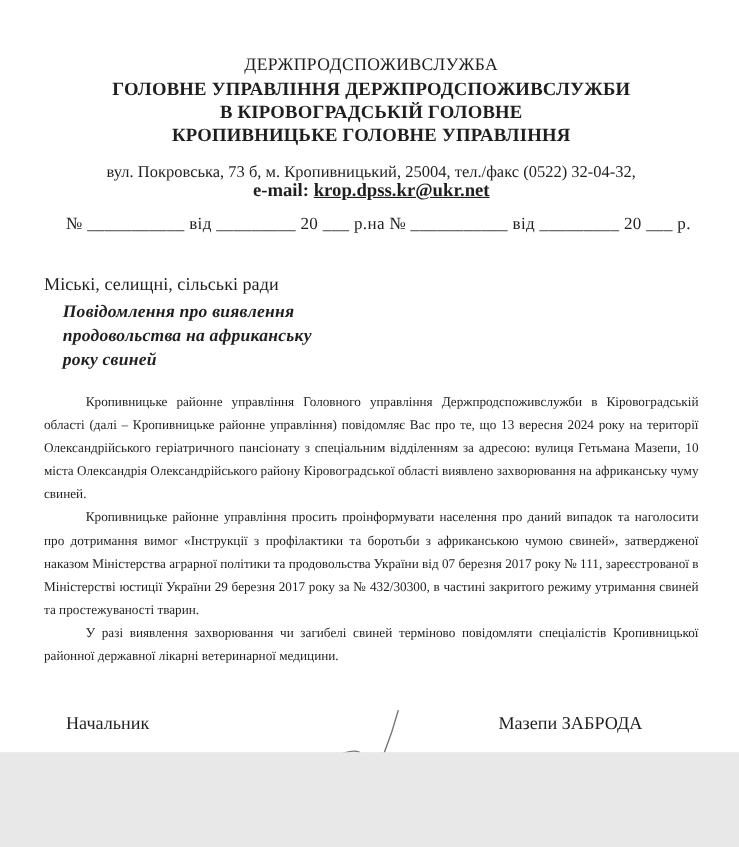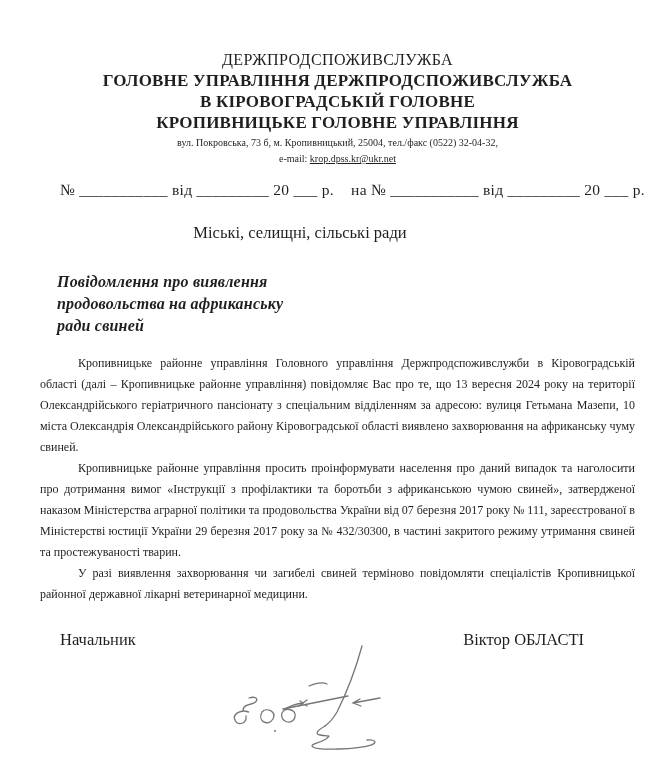--- a/index.html
+++ b/index.html
@@ -1,113 +1,113 @@
 <!DOCTYPE html>
 <html><head>
 <meta charset="utf-8">
 <style>
   html,body{margin:0;padding:0;background:#e8e8e8;}
   .page{
     position:relative;
-    width:672px;height:770px;
+    width:672px;height:684px;
     margin:0 auto;
     background:#ffffff;
     box-sizing:border-box;
     padding:49px 37px 0 40px;
     font-family:"Liberation Serif","DejaVu Serif",serif;
     color:#1f1f1f;
     overflow:hidden;
   }
   
   .letterhead{text-align:center;}
   .org1{font-size:16px;line-height:21px;font-weight:400;letter-spacing:0.4px;}
   .org-bold{font-size:17px;line-height:21px;font-weight:700;letter-spacing:0.2px;}
-  .addr{font-size:10px;line-height:16px;margin-top:2px;}
-  .email-line{font-size:10px;line-height:16px;}
+  .addr{font-size:15px;line-height:16px;margin-top:16px;}
+  .email-line{font-size:17px;line-height:16px;font-weight:bold;}
   .email-link{text-decoration:underline;color:#1f1f1f;cursor:pointer;}
   
   .ref-line{
     display:flex;justify-content:space-between;
     margin-top:13px;
     padding:0 14px 0 20px;
     font-size:15.5px;line-height:20px;
-    white-space:nowrap;letter-spacing:0.3px;gap:17px;
+    white-space:nowrap;letter-spacing:0.3px;
   }
   
   .recipient{
-    text-align:center;
+    text-align:left;
     padding-right:75px;
-    margin-top:22px;
+    margin-top:34px;
     font-size:16.5px;line-height:21px;
   }
   
   .subject{
-    margin-top:28px;
+    margin-top:4px;
     margin-left:17px;
     font-size:16px;line-height:22px;
     font-weight:700;font-style:italic;
     letter-spacing:0.2px;
   }
   
   .body-text{margin-top:16px;}
   .body-text p{
     margin:0;
     font-size:12px;line-height:21px;
     text-align:justify;
     text-indent:38px;
   }
   
   .sig-row{
     display:flex;justify-content:space-between;align-items:baseline;
-    margin-top:24px;
+    margin-top:40px;
     margin-left:20px;margin-right:51px;
     font-size:16.5px;line-height:21px;
   }
   .sig-scribble{
     position:absolute;left:213px;top:638px;
     width:180px;height:120px;
   }
   .sig-scribble svg{width:100%;height:100%;}
 </style>
 </head>
 <body>
 
 <div class="page">
 
   <div class="letterhead">
     <div class="org1">ДЕРЖПРОДСПОЖИВСЛУЖБА</div>
-    <div class="org-bold">ГОЛОВНЕ УПРАВЛІННЯ ДЕРЖПРОДСПОЖИВСЛУЖБА</div>
+    <div class="org-bold">ГОЛОВНЕ УПРАВЛІННЯ ДЕРЖПРОДСПОЖИВСЛУЖБИ</div>
     <div class="org-bold">В КІРОВОГРАДСЬКІЙ ГОЛОВНЕ</div>
     <div class="org-bold">КРОПИВНИЦЬКЕ ГОЛОВНЕ УПРАВЛІННЯ</div>
     <div class="addr">вул. Покровська, 73 б, м. Кропивницький, 25004, тел./факс (0522) 32-04-32,</div>
     <div class="email-line"><span>e-mail: </span><span class="email-link">krop.dpss.kr@ukr.net</span></div>
   </div>
 
   <div class="ref-line">
     <span>№ ___________ від _________ 20 ___ р.</span>
     <span>на № ___________ від _________ 20 ___ р.</span>
   </div>
 
   <div class="recipient">Міські, селищні, сільські ради</div>
 
   <div class="subject">
     <div>Повідомлення про виявлення</div>
     <div>продовольства на африканську</div>
-    <div>ради свиней</div>
+    <div>року свиней</div>
   </div>
 
   <div class="body-text">
     <p>Кропивницьке районне управління Головного управління Держпродспоживслужби в Кіровоградській області (далі – Кропивницьке районне управління) повідомляє Вас про те, що 13 вересня 2024 року на території Олександрійського геріатричного пансіонату з спеціальним відділенням за адресою: вулиця Гетьмана Мазепи, 10 міста Олександрія Олександрійського району Кіровоградської області виявлено захворювання на африканську чуму свиней.</p>
     <p>Кропивницьке районне управління просить проінформувати населення про даний випадок та наголосити про дотримання вимог «Інструкції з профілактики та боротьби з африканською чумою свиней», затвердженої наказом Міністерства аграрної політики та продовольства України від 07 березня 2017 року № 111, зареєстрованої в Міністерстві юстиції України 29 березня 2017 року за № 432/30300, в частині закритого режиму утримання свиней та простежуваності тварин.</p>
     <p>У разі виявлення захворювання чи загибелі свиней терміново повідомляти спеціалістів Кропивницької районної державної лікарні ветеринарної медицини.</p>
   </div>
 
   <div class="sig-row">
     <span>Начальник</span>
-    <span>Віктор ОБЛАСТІ</span>
+    <span>Мазепи ЗАБРОДА</span>
   </div>
 
   <div class="sig-scribble">
     <svg viewBox="0 0 180 120" fill="none" xmlns="http://www.w3.org/2000/svg">
       <g stroke="#767676" stroke-width="1.3" stroke-linecap="round" fill="none">
 
         <path d="M149 8 C 143 30, 133 56, 124 74 C 120 81, 116 85, 112 88"></path>
 
         <path d="M112 88 C 105 92, 101 96, 107 97 C 115 99, 119 96, 113 101 C 105 106, 96 106, 100 109 C 106 113, 144 111, 158 107 C 165 105, 162 101, 154 102"></path>
 

